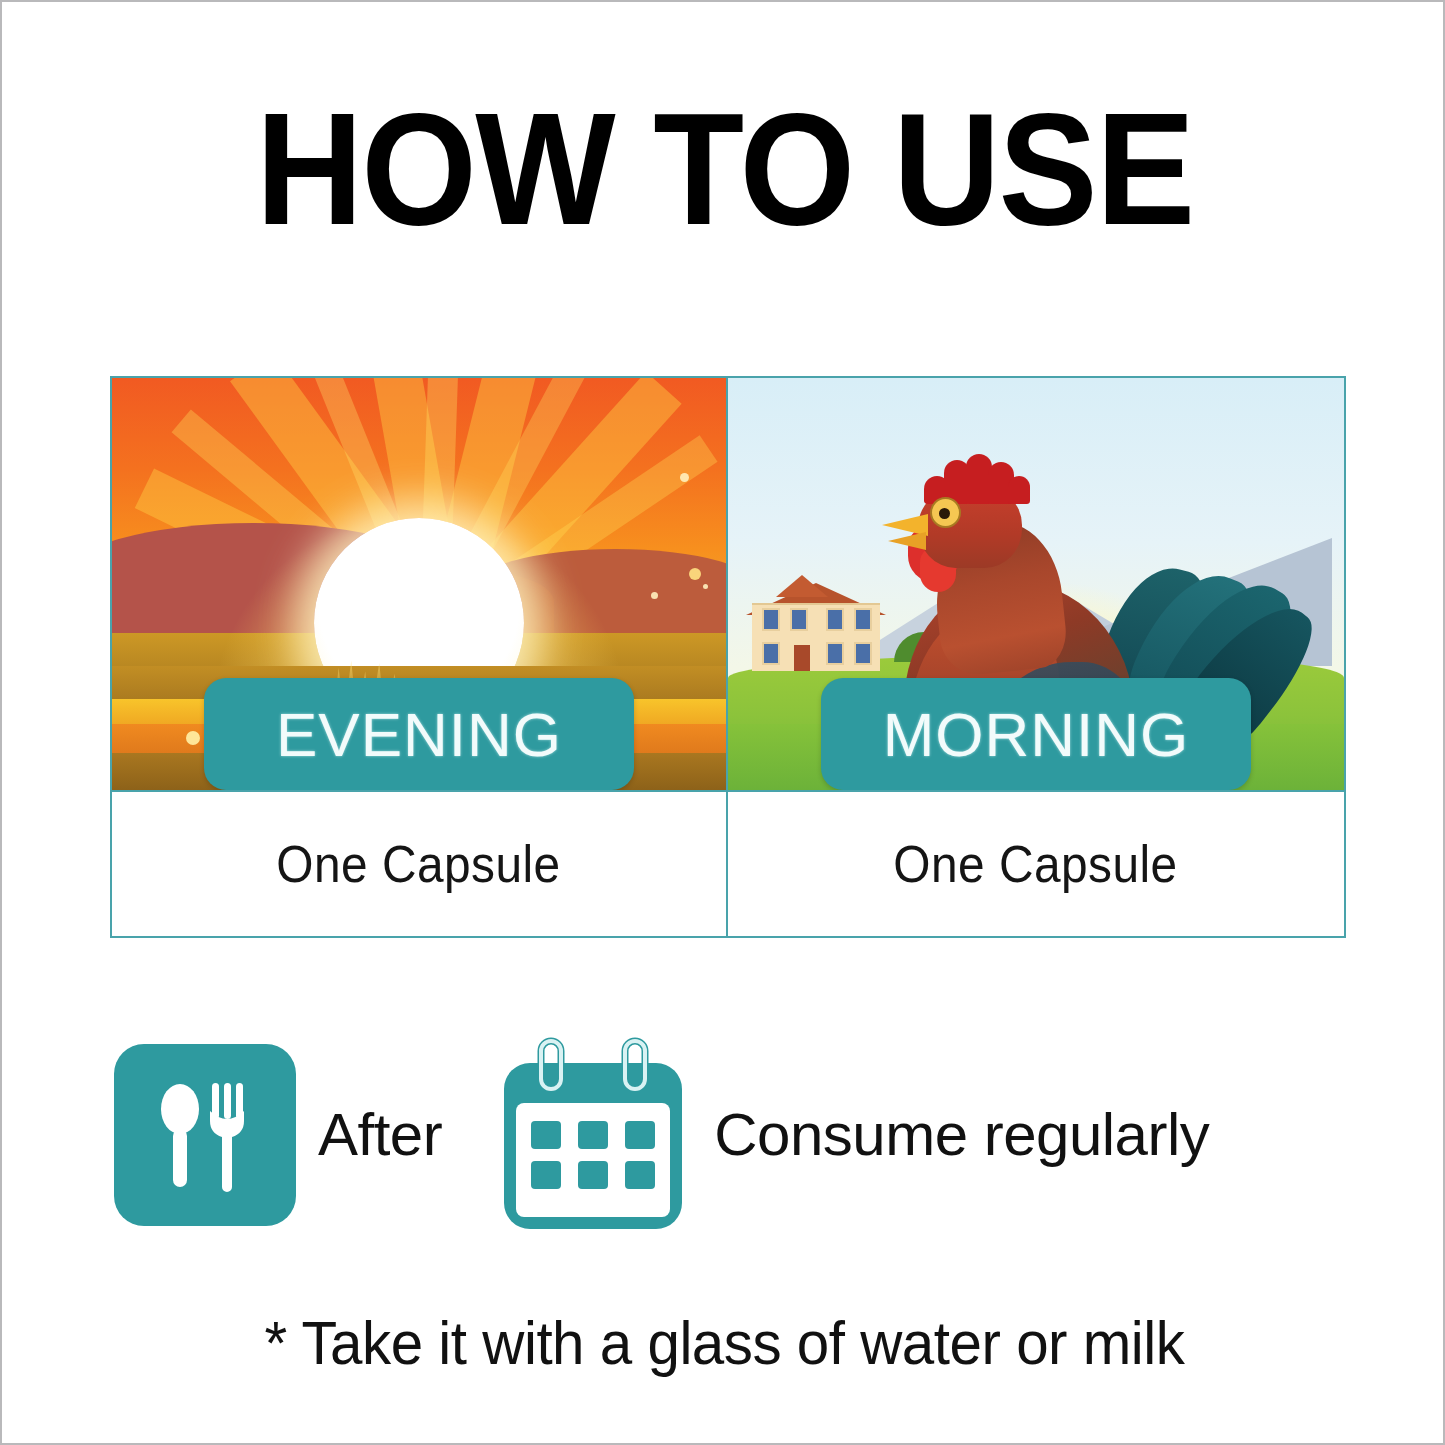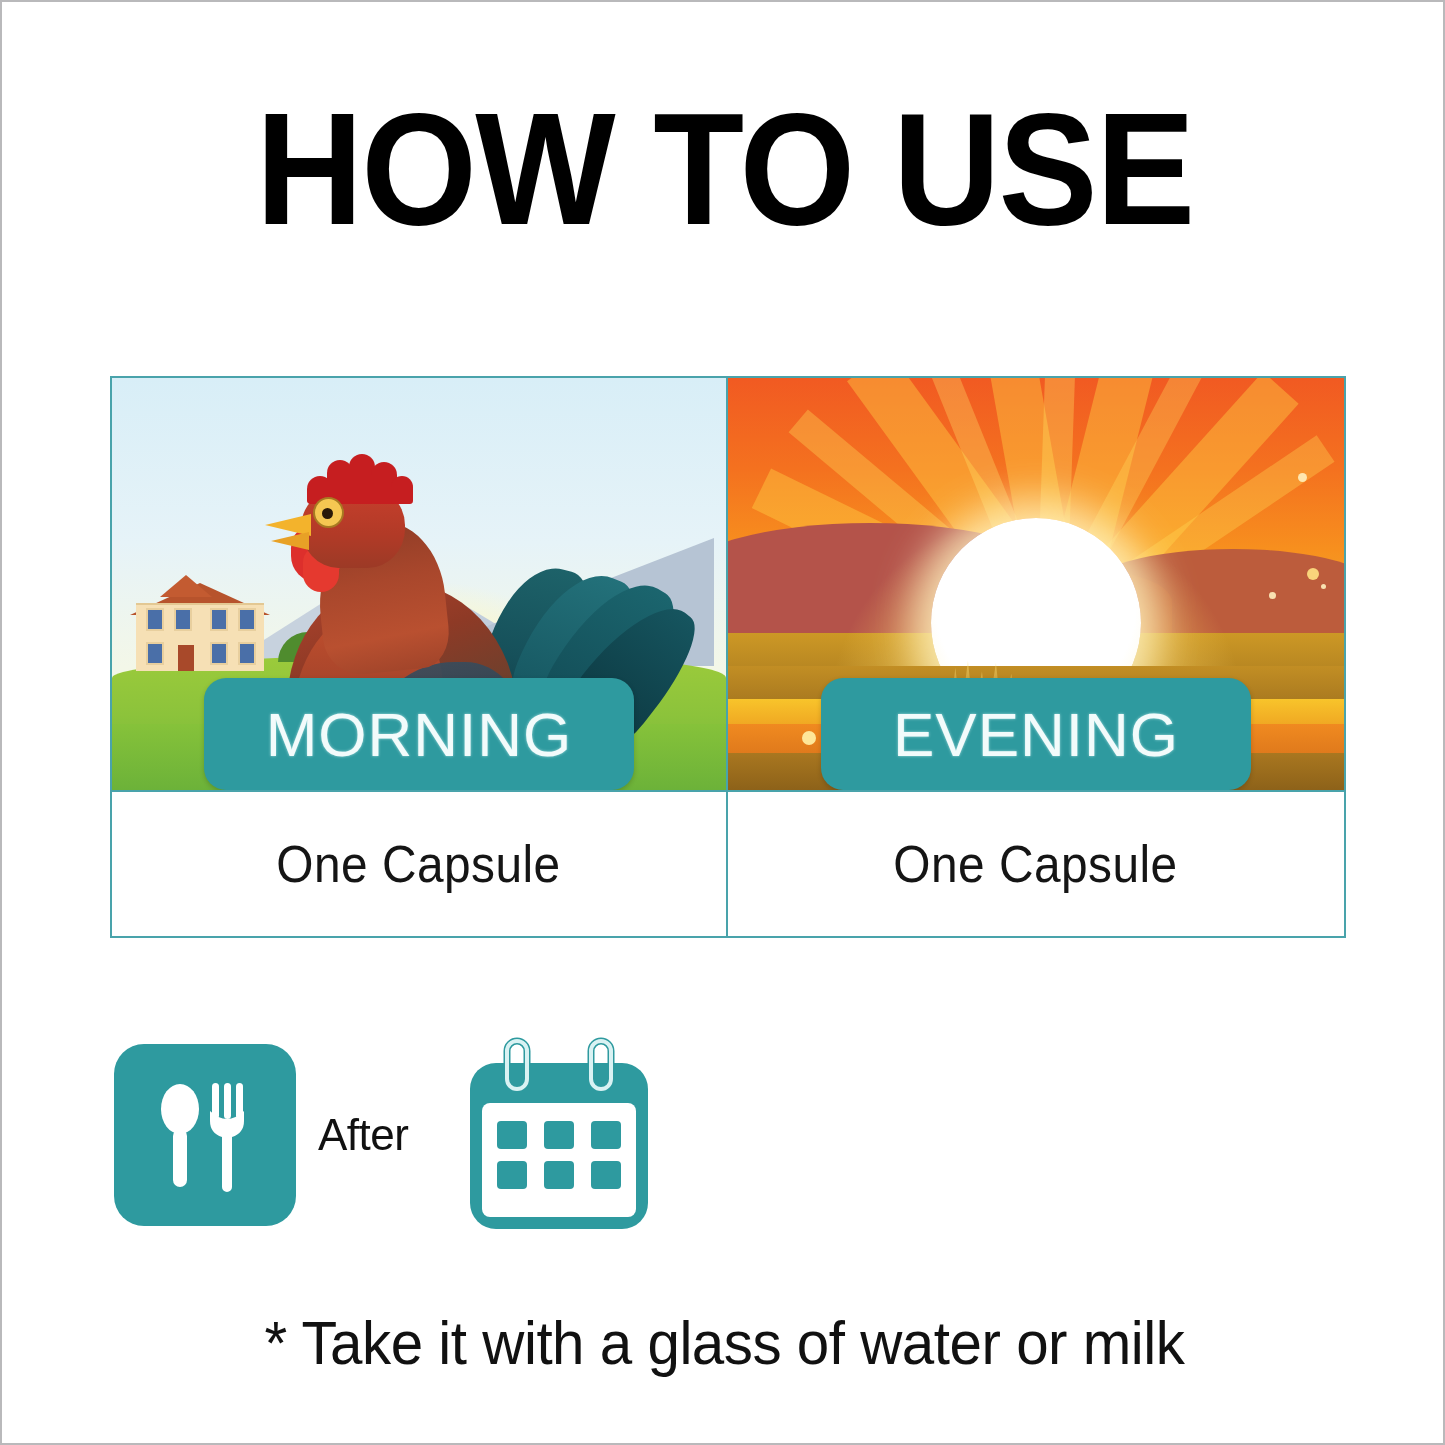--- a/index.html
+++ b/index.html
@@ -403,21 +403,21 @@
     height: 182px;
     background: #2e9a9f;
     border-radius: 30px;
     display: flex;
     align-items: center;
     justify-content: center;
     flex: 0 0 auto;
   }
   .feature-text {
     font-family: "Liberation Sans", sans-serif;
-    font-size: 44px;
+    font-size: 60px;
     line-height: 74px;
     color: #111111;
     letter-spacing: -0.5px;
   }
   .ft-right { text-align: right; margin-left: 22px; }
   .ft-left  { text-align: left;  margin-left: 26px; }
 
   .cal-icon { width: 190px; height: 196px; flex: 0 0 auto; }
 
   
@@ -437,20 +437,57 @@
 </head>
 <body>
 
 <div class="page">
 
   <div class="title">HOW TO USE</div>
 
   <div class="table">
 
     <div class="img-row">
+
+      <div class="cell">
+        <div class="scene-evening">
+          <div class="rays">
+            <i></i>
+              <i></i>
+              <i></i>
+              <i></i>
+              <i></i>
+              <i></i>
+              <i></i>
+              <i></i>
+              <i></i>
+              <i></i>
+          </div>
+          <div class="e-band e-b1"></div>
+          <div class="e-hill e-hill-1"></div>
+          <div class="e-hill e-hill-2"></div>
+          <div class="e-hill e-hill-3"></div>
+          <div class="sun-glow"></div>
+          <div class="sun"></div>
+          <div class="e-band e-b2"></div>
+          <div class="e-grass"></div>
+          <div class="e-band e-b3"></div>
+          <div class="e-band e-b4"></div>
+          <div class="e-band e-b5"></div>
+          <div class="sparkle sp1"></div>
+          <div class="sparkle sp2"></div>
+          <div class="sparkle sp3"></div>
+          <div class="sparkle sp4"></div>
+          <div class="sparkle sp5"></div>
+        </div>
+
+        <div class="badge">
+          <span>EVENING</span>
+        </div>
+      </div>
 
       <div class="cell">
         <div class="scene-morning">
           <div class="mtn mtn-c"></div>
           <div class="mtn mtn-b"></div>
           <div class="mtn mtn-a"></div>
           <div class="ground"></div>
           <div class="ground2"></div>
 
           <div class="house">
@@ -495,57 +532,20 @@
             <div class="r-beak2"></div>
             <div class="r-eye"></div>
             <div class="r-pupil"></div>
           </div>
         </div>
 
         <div class="badge">
           <span>MORNING</span>
         </div>
       </div>
-
-      <div class="cell">
-        <div class="scene-evening">
-          <div class="rays">
-            <i></i>
-              <i></i>
-              <i></i>
-              <i></i>
-              <i></i>
-              <i></i>
-              <i></i>
-              <i></i>
-              <i></i>
-              <i></i>
-          </div>
-          <div class="e-band e-b1"></div>
-          <div class="e-hill e-hill-1"></div>
-          <div class="e-hill e-hill-2"></div>
-          <div class="e-hill e-hill-3"></div>
-          <div class="sun-glow"></div>
-          <div class="sun"></div>
-          <div class="e-band e-b2"></div>
-          <div class="e-grass"></div>
-          <div class="e-band e-b3"></div>
-          <div class="e-band e-b4"></div>
-          <div class="e-band e-b5"></div>
-          <div class="sparkle sp1"></div>
-          <div class="sparkle sp2"></div>
-          <div class="sparkle sp3"></div>
-          <div class="sparkle sp4"></div>
-          <div class="sparkle sp5"></div>
-        </div>
-
-        <div class="badge">
-          <span>EVENING</span>
-        </div>
-      </div>
     </div>
 
     <div class="cap-row">
       <div class="cell cap-cell">
         <div class="cap-text">One Capsule</div>
       </div>
       <div class="cell cap-cell">
         <div class="cap-text">One Capsule</div>
       </div>
     </div>
@@ -587,19 +587,20 @@
           <rect x="127" y="84" width="30" height="28" rx="4" fill="#2e9a9f"></rect>
           <rect x="33" y="124" width="30" height="28" rx="4" fill="#2e9a9f"></rect>
           <rect x="80" y="124" width="30" height="28" rx="4" fill="#2e9a9f"></rect>
           <rect x="127" y="124" width="30" height="28" rx="4" fill="#2e9a9f"></rect>
 
           <rect x="43" y="4" width="20" height="48" rx="10" fill="none" stroke="#d9f2f3" stroke-width="4"></rect>
           <rect x="127" y="4" width="20" height="48" rx="10" fill="none" stroke="#d9f2f3" stroke-width="4"></rect>
         </svg>
       </div>
       <div class="feature-text ft-left">
+        <div>Consume regularly</div>
       </div>
     </div>
   </div>
 
   <div class="footnote">* Take it with a glass of water or milk</div>
 
 </div>
 
 </body></html>

